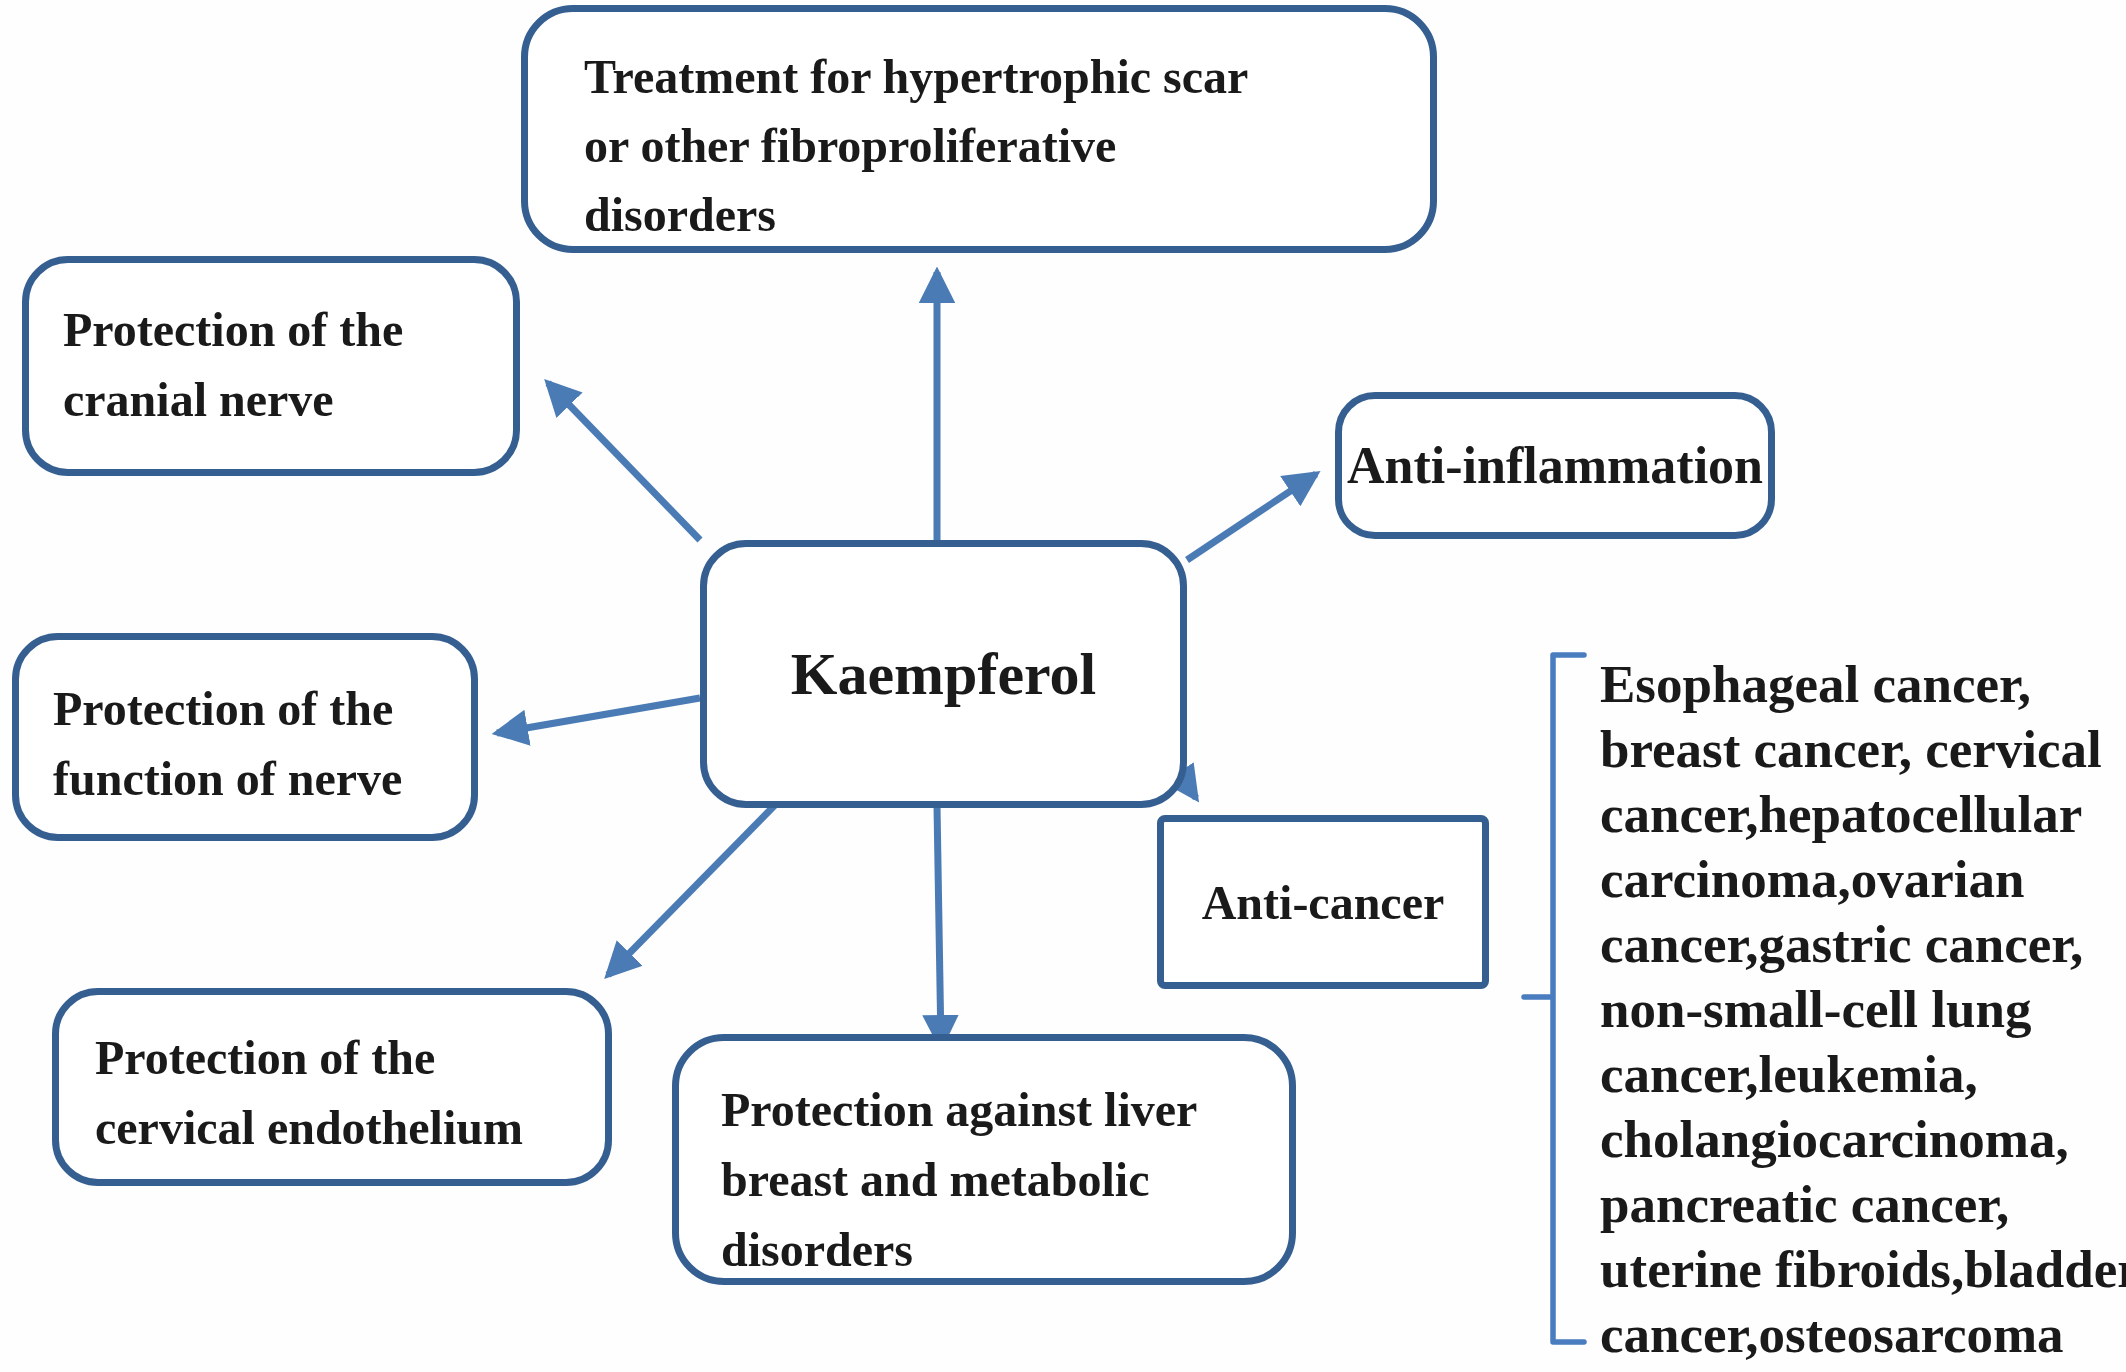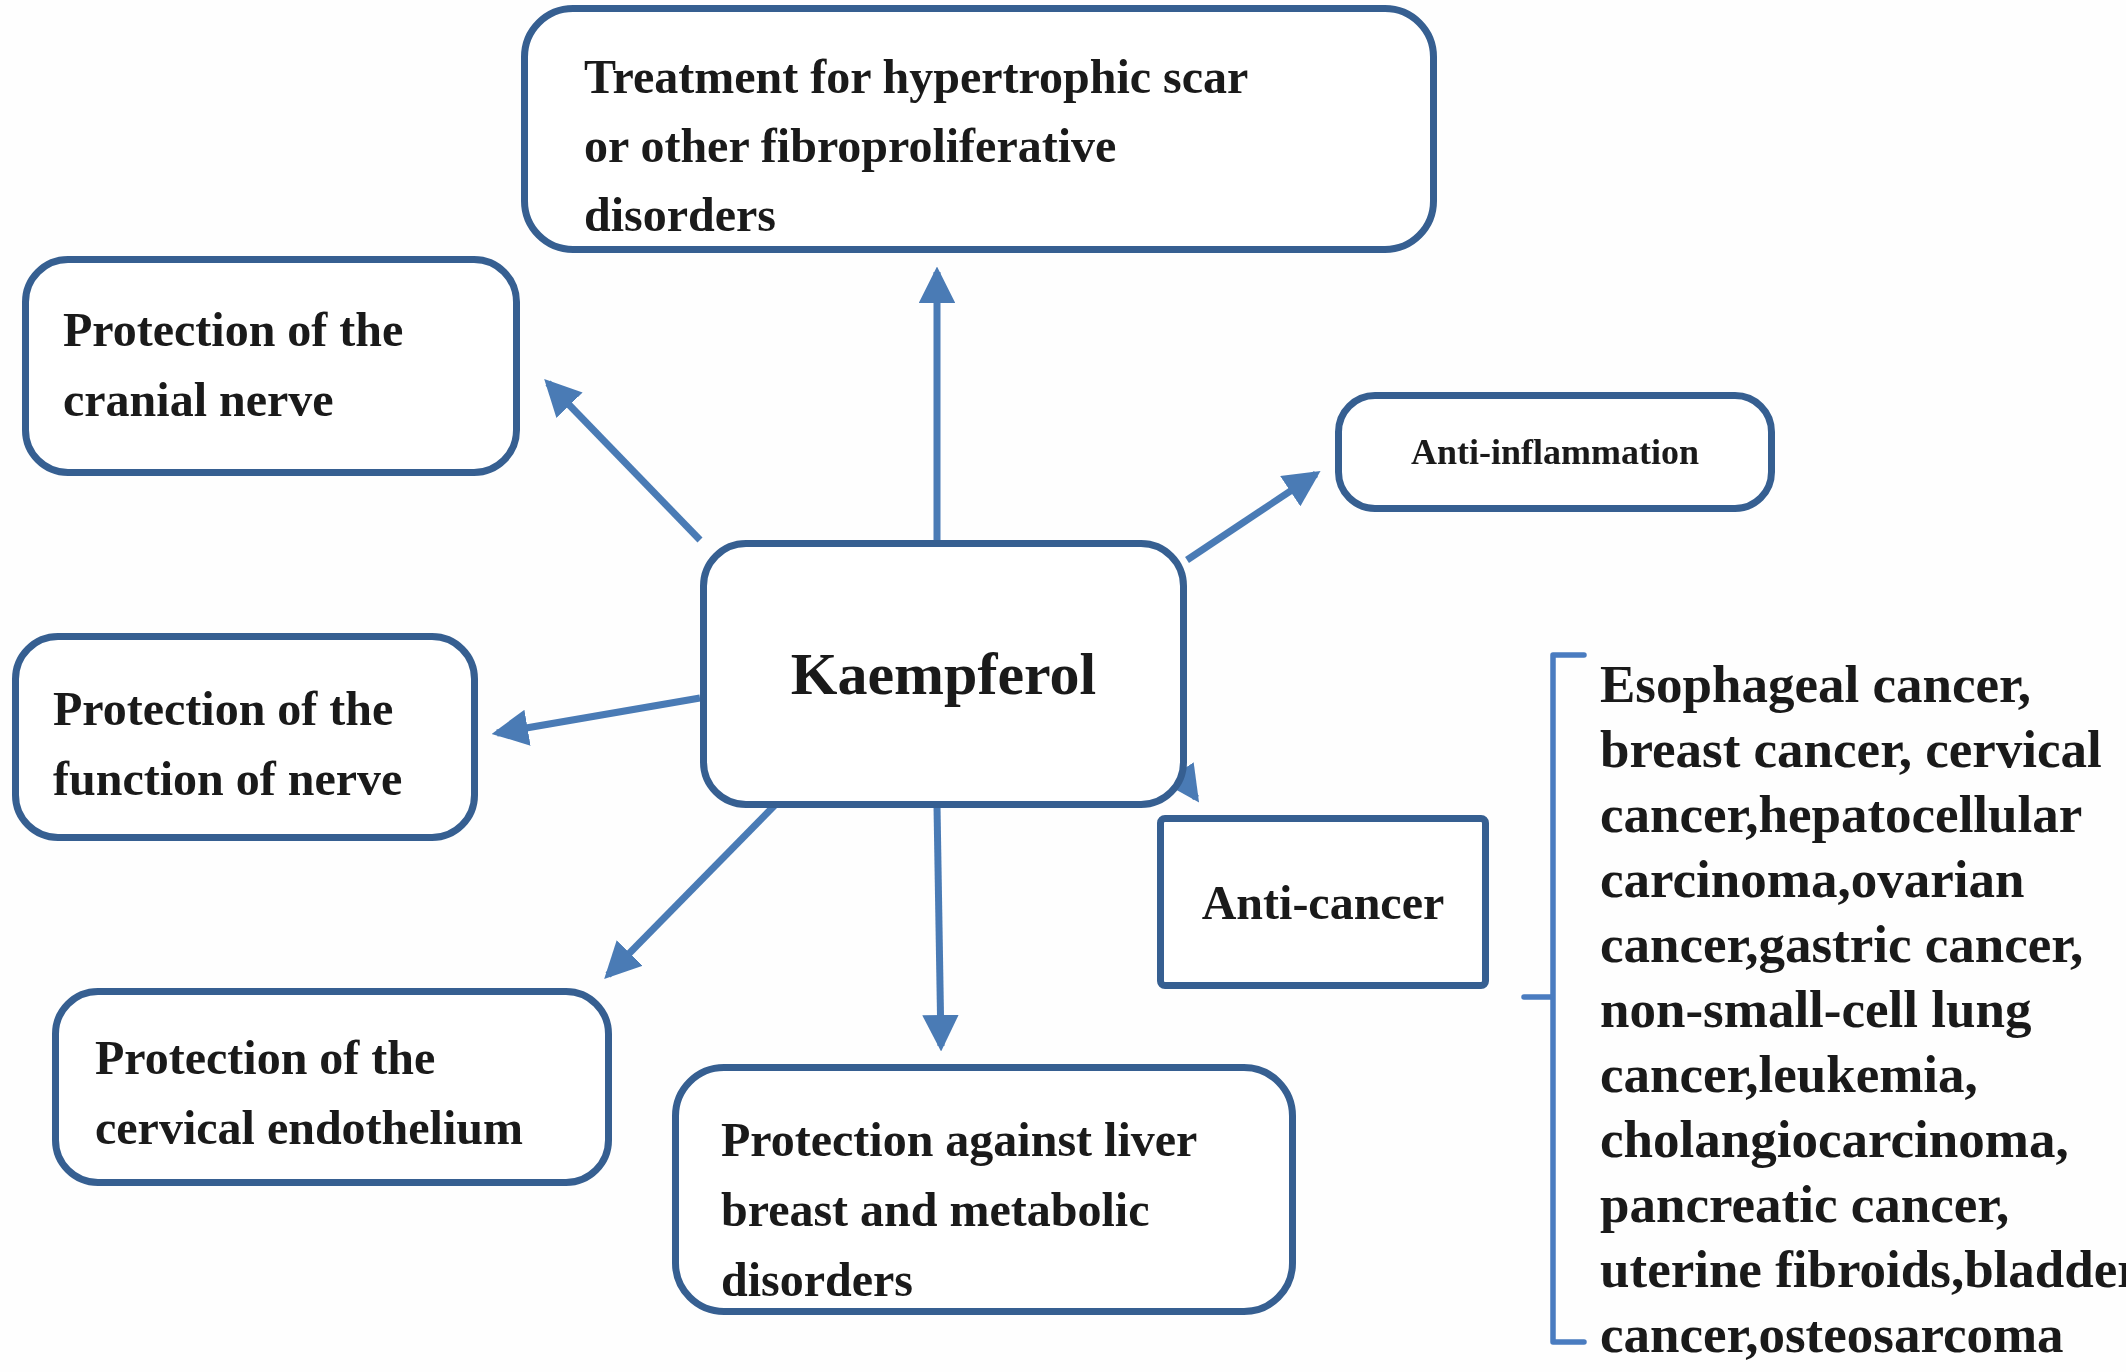--- a/index.html
+++ b/index.html
@@ -24,28 +24,28 @@
     border:7px solid var(--border);
     box-sizing:border-box;
   }
   .node .ln{white-space:nowrap;}
   .flexc{display:flex;align-items:center;justify-content:center;}
 
   #node-hypertrophic{left:521px;top:5px;width:916px;height:248px;border-radius:52px;
     padding:30px 0 0 56px;font-size:48px;line-height:69px;}
   #node-cranial{left:22px;top:256px;width:498px;height:220px;border-radius:46px;
     padding:32px 0 0 34px;font-size:48px;line-height:70px;}
-  #node-inflammation{left:1335px;top:392px;width:440px;height:120px;border-radius:40px;font-size:36px;}
+  #node-inflammation{left:1335px;top:392px;width:440px;height:147px;border-radius:40px;font-size:52px;}
   #node-center{left:700px;top:540px;width:487px;height:268px;border-radius:46px;font-size:60px;}
   #node-heart{left:12px;top:633px;width:466px;height:208px;border-radius:46px;
     padding:34px 0 0 34px;font-size:48px;line-height:70px;}
   #node-cancer{left:1157px;top:815px;width:332px;height:174px;border-radius:8px;font-size:48px;}
   #node-vascular{left:52px;top:988px;width:560px;height:198px;border-radius:46px;
     padding:28px 0 0 36px;font-size:48px;line-height:70px;}
-  #node-liver{left:672px;top:1064px;width:624px;height:251px;border-radius:52px;
+  #node-liver{left:672px;top:1034px;width:624px;height:251px;border-radius:52px;
     padding:34px 0 0 42px;font-size:48px;line-height:70px;}
 
   #cancer-list{
     position:absolute;left:1600px;top:652px;width:530px;
     font-size:53px;line-height:65px;
   }
   #cancer-list .ln{white-space:nowrap;}
 
   #connector-layer{
     position:absolute;left:0;top:0;width:2126px;height:1372px;

